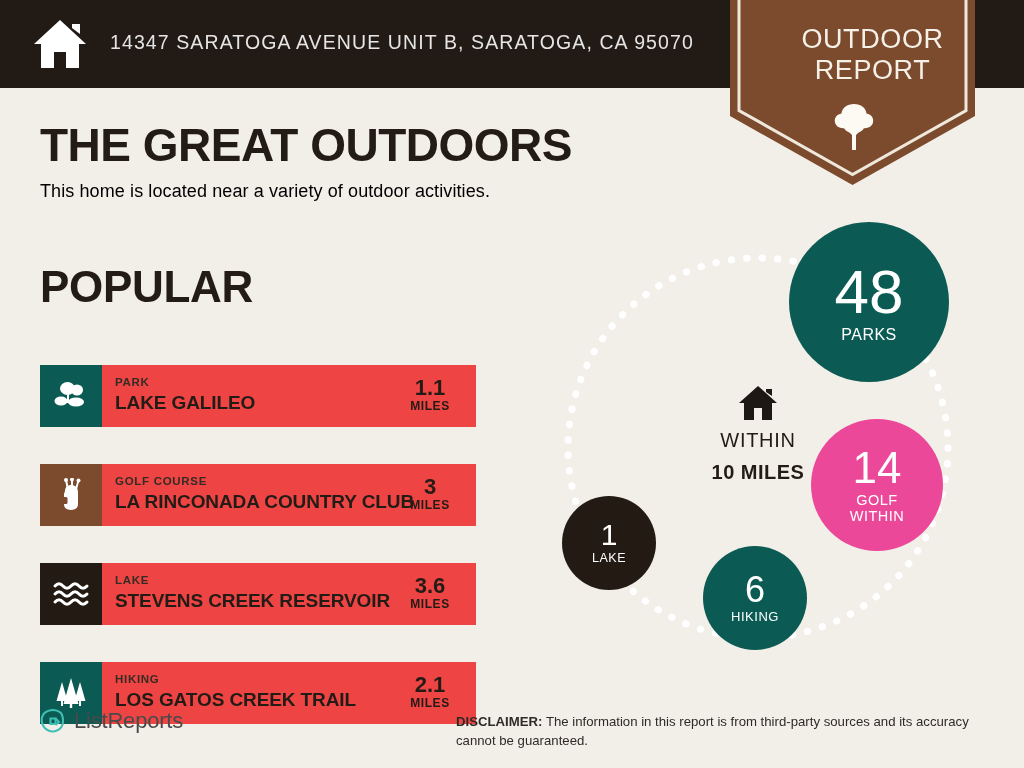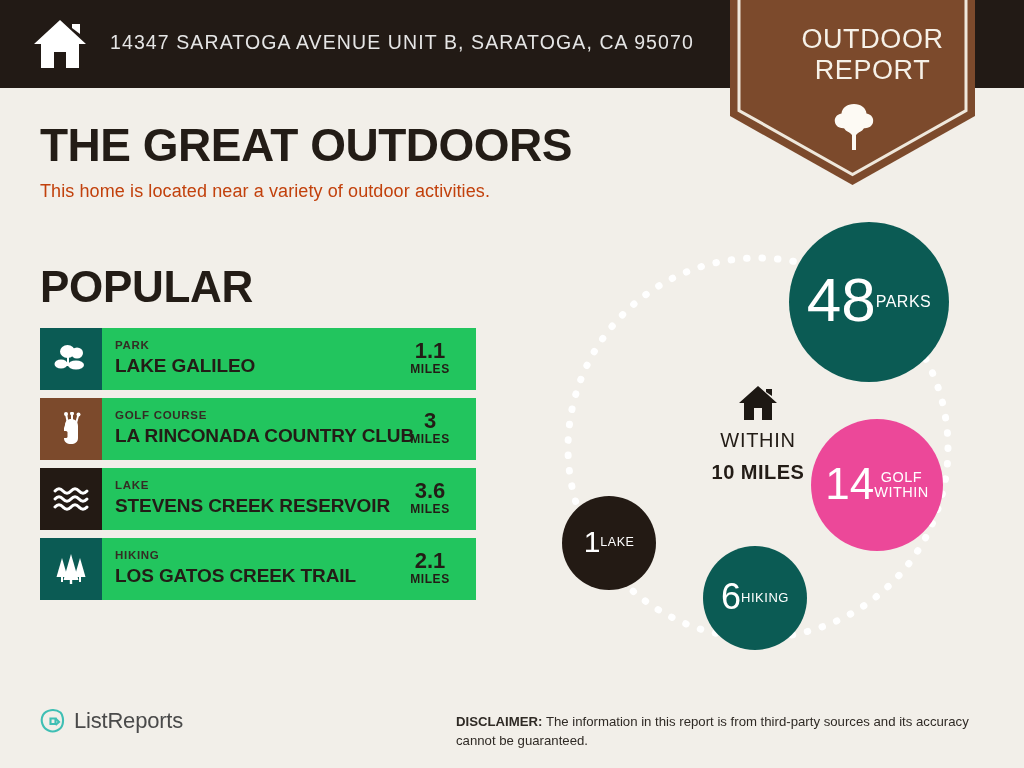--- a/index.html
+++ b/index.html
@@ -72,21 +72,21 @@
     left: 40px; top: 118px;
     font-size: 46px;
     font-weight: bold;
     letter-spacing: -0.5px;
     color: #231c16;
   }
   .subtitle {
     position: absolute;
     left: 40px; top: 181px;
     font-size: 18px;
-    color: #c2410c;
+    color: #000000;
     letter-spacing: 0.1px;
   }
   .popular-title {
     position: absolute;
     left: 40px; top: 262px;
     font-size: 44px;
     font-weight: bold;
     letter-spacing: -0.3px;
     color: #231c16;
   }
@@ -94,22 +94,23 @@
   
   .list {
     position: absolute;
     left: 40px; top: 328px;
     width: 436px;
   }
   .list-row {
     position: relative;
     height: 62px;
     margin-bottom: 8px;
-    background: #22c55e;
+    background: #ef4444;
     overflow: hidden;
+    margin-top: 37px;
   }
   .row-icon {
     position: absolute;
     left: 0; top: 0;
     width: 62px; height: 62px;
     display: flex;
     align-items: center;
     justify-content: center;
   }
   .row-text {
@@ -157,21 +158,21 @@
   
   .diagram {
     position: absolute;
     left: 520px; top: 210px;
     width: 504px; height: 460px;
   }
   .bubble {
     position: absolute;
     border-radius: 50%;
     display: flex;
-    flex-direction: row;
+    flex-direction: column;
     align-items: center;
     justify-content: center;
     text-align: center;
   }
   .bubble-num {
     color: #ffffff;
     font-weight: 400;
     line-height: 1;
   }
   .bubble-lbl {

